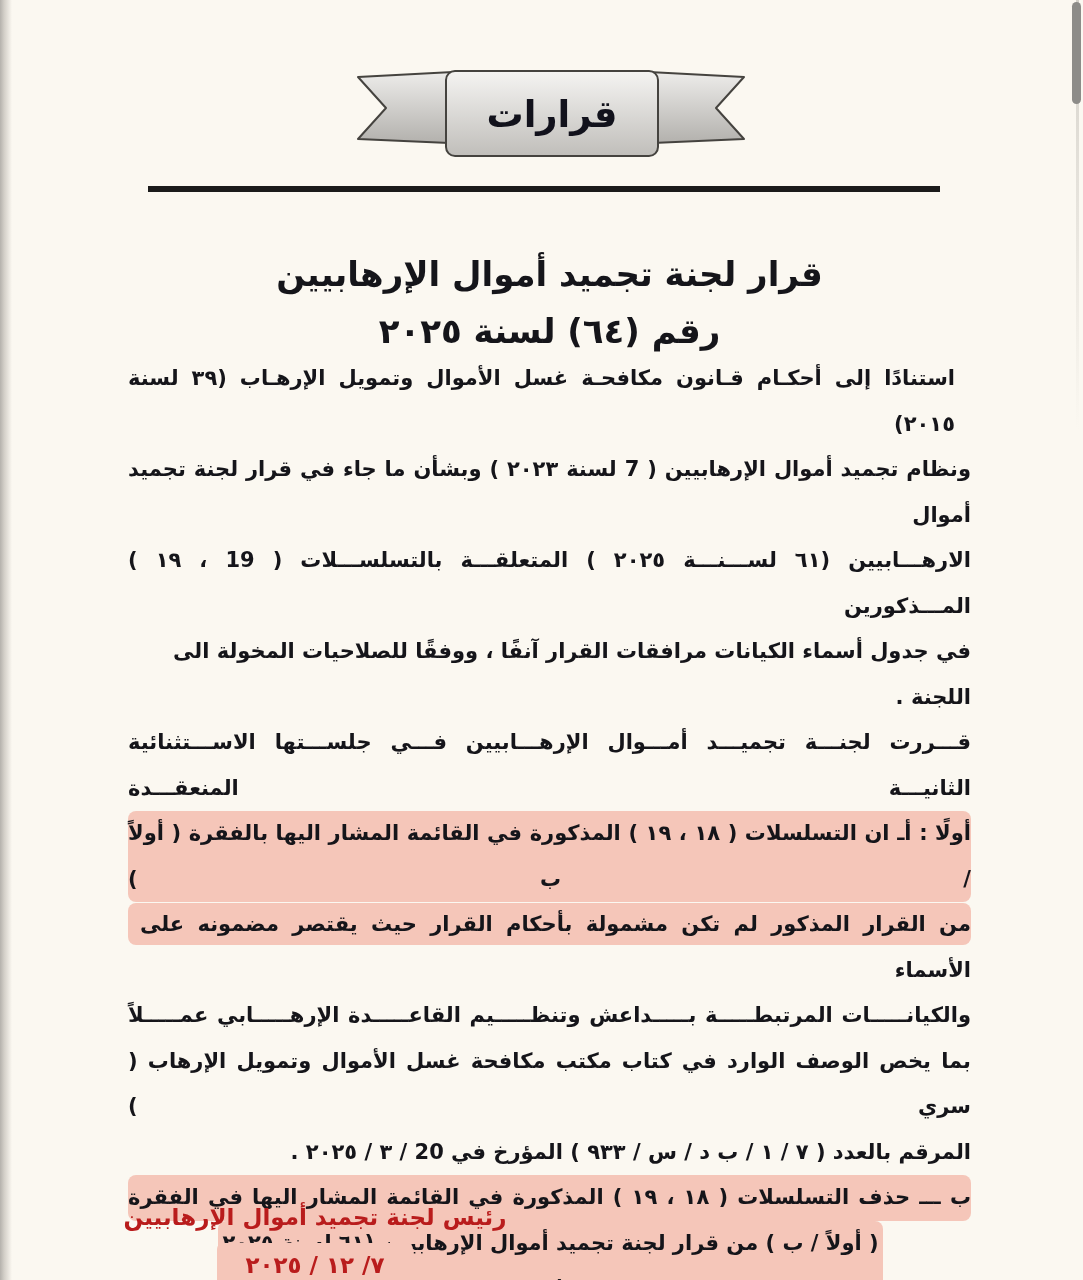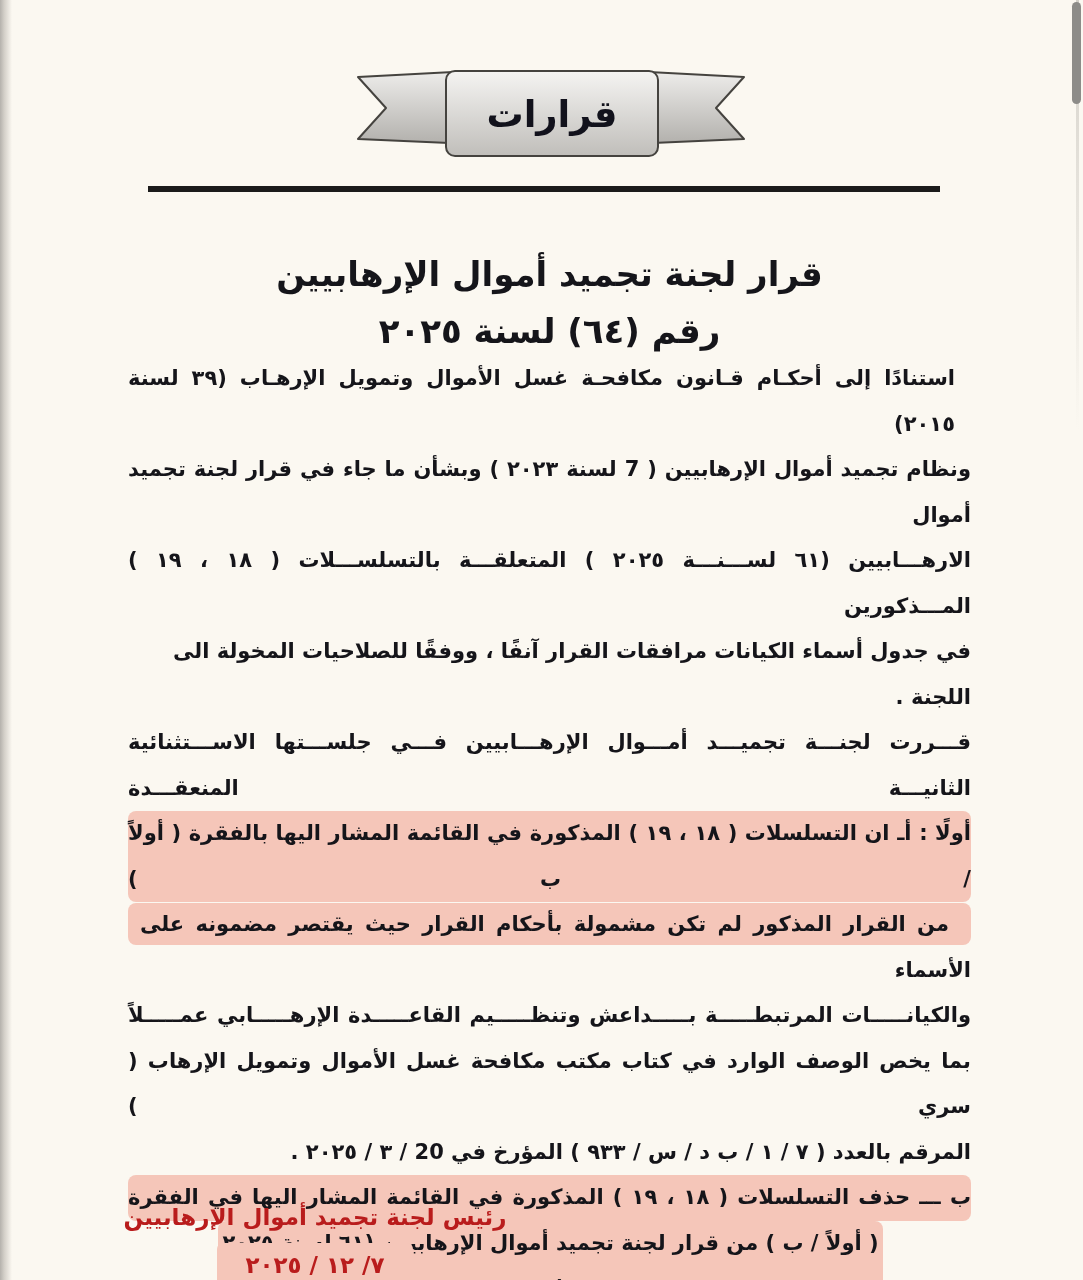--- a/index.html
+++ b/index.html
@@ -44,21 +44,21 @@
   }
   
   .doc-body{
     position:absolute;top:356px;right:112px;left:128px;
     direction:rtl;font-weight:bold;font-size:21px;color:#15151a;
   }
   .line{line-height:45.5px;text-align:right;}
   .line.justify{text-align:justify;text-align-last:justify;}
   .line.first{padding-right:16px;}
   .line.hl{background:var(--hl);border-radius:8px;}
-  .hl-band{background:var(--hl);border-radius:8px;padding:9px 22px 9px 12px;-webkit-box-decoration-break:clone;box-decoration-break:clone;}
+  .hl-band{background:var(--hl);border-radius:8px;padding:9px 0 9px 12px;-webkit-box-decoration-break:clone;box-decoration-break:clone;}
   .line.band{margin-right:88px;margin-left:90px;text-align:center;text-align-last:center;background:var(--hl);border-radius:8px;}
   .gap-sm{margin-bottom:5px;}
   .gap-md{margin-bottom:24px;}
   
   .signature{
     position:absolute;left:115px;top:1204px;width:400px;
     direction:rtl;text-align:center;font-weight:bold;font-size:23px;color:#b91c1c;
   }
   .signature .date-band{
     display:inline-block;margin-top:13px;padding:9px 28px;
@@ -94,21 +94,21 @@
 <div class="divider"></div>
 
 <div class="doc-title">
   <div>قرار لجنة تجميد أموال الإرهابيين</div>
   <div>رقم (٦٤) لسنة ٢٠٢٥</div>
 </div>
 
 <div class="doc-body">
     <div class="line justify first">استنادًا إلى أحكـام قـانون مكافحـة غسل الأموال وتمويل الإرهـاب (٣٩ لسنة ٢٠١٥)</div>
     <div class="line justify">ونظام تجميد أموال الإرهابيين ( 7 لسنة ٢٠٢٣ ) وبشأن ما جاء في قرار لجنة تجميد أموال</div>
-    <div class="line justify">الارهـــابيين (٦١ لســـنـــة ٢٠٢٥ ) المتعلقـــة بالتسلســـلات ( ١٨ ، ١٩ ) المـــذكورين</div>
+    <div class="line justify">الارهـــابيين (٦١ لســـنـــة ٢٠٢٥ ) المتعلقـــة بالتسلســـلات ( 19 ، ١٩ ) المـــذكورين</div>
     <div class="line right">في جدول أسماء الكيانات مرافقات القرار آنفًا ، ووفقًا للصلاحيات المخولة الى اللجنة .</div>
     <div class="line justify">قـــررت لجنـــة تجميـــد أمـــوال الإرهـــابيين فـــي جلســـتها الاســـتثنائية الثانيـــة المنعقـــدة</div>
     <div class="line justify hl">أولًا : أـ ان التسلسلات ( ١٨ ، ١٩ ) المذكورة في القائمة المشار اليها بالفقرة ( أولاً / ب )</div>
     <div class="line justify"><span class="hl-band">من القرار المذكور لم تكن مشمولة بأحكام القرار حيث يقتصر مضمونه على</span><span> الأسماء</span></div>
     <div class="line justify">والكيانـــــات المرتبطـــــة بـــــداعش وتنظـــــيم القاعـــــدة الإرهـــــابي عمـــــلاً</div>
     <div class="line justify">بما يخص الوصف الوارد في كتاب مكتب مكافحة غسل الأموال وتمويل الإرهاب ( سري )</div>
     <div class="line right">المرقم بالعدد ( ٧ / ١ / ب د / س / ٩٣٣ ) المؤرخ في 20 / ٣ / ٢٠٢٥ .</div>
     <div class="line justify hl">ب ـــ حذف التسلسلات ( ١٨ ، ١٩ ) المذكورة في القائمة المشار اليها في الفقرة</div>
     <div class="line band gap-md">( أولاً / ب ) من قرار لجنة تجميد أموال الإرهابيين (٦١ لسنة ٢٠٢٥ ) .</div>
   </div>

